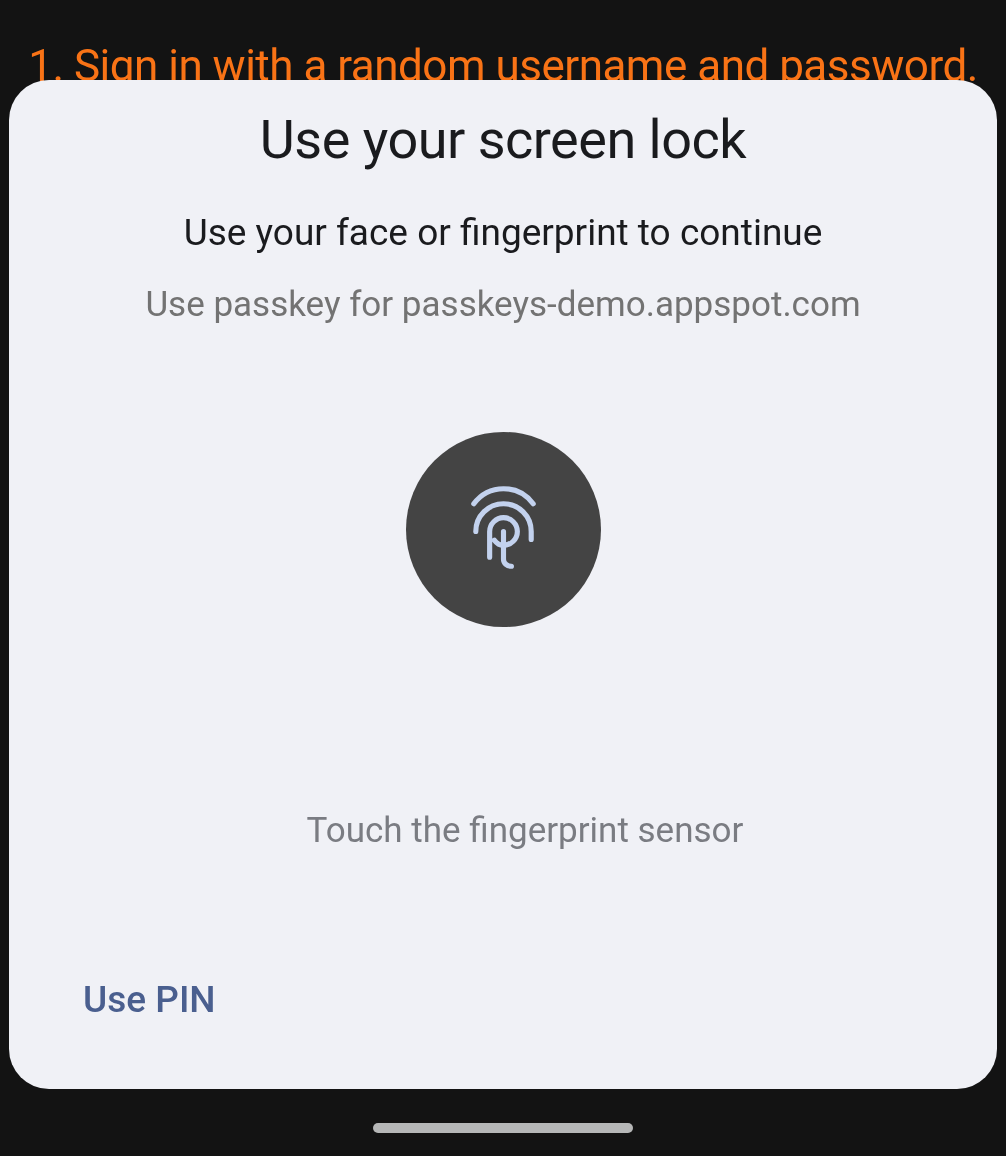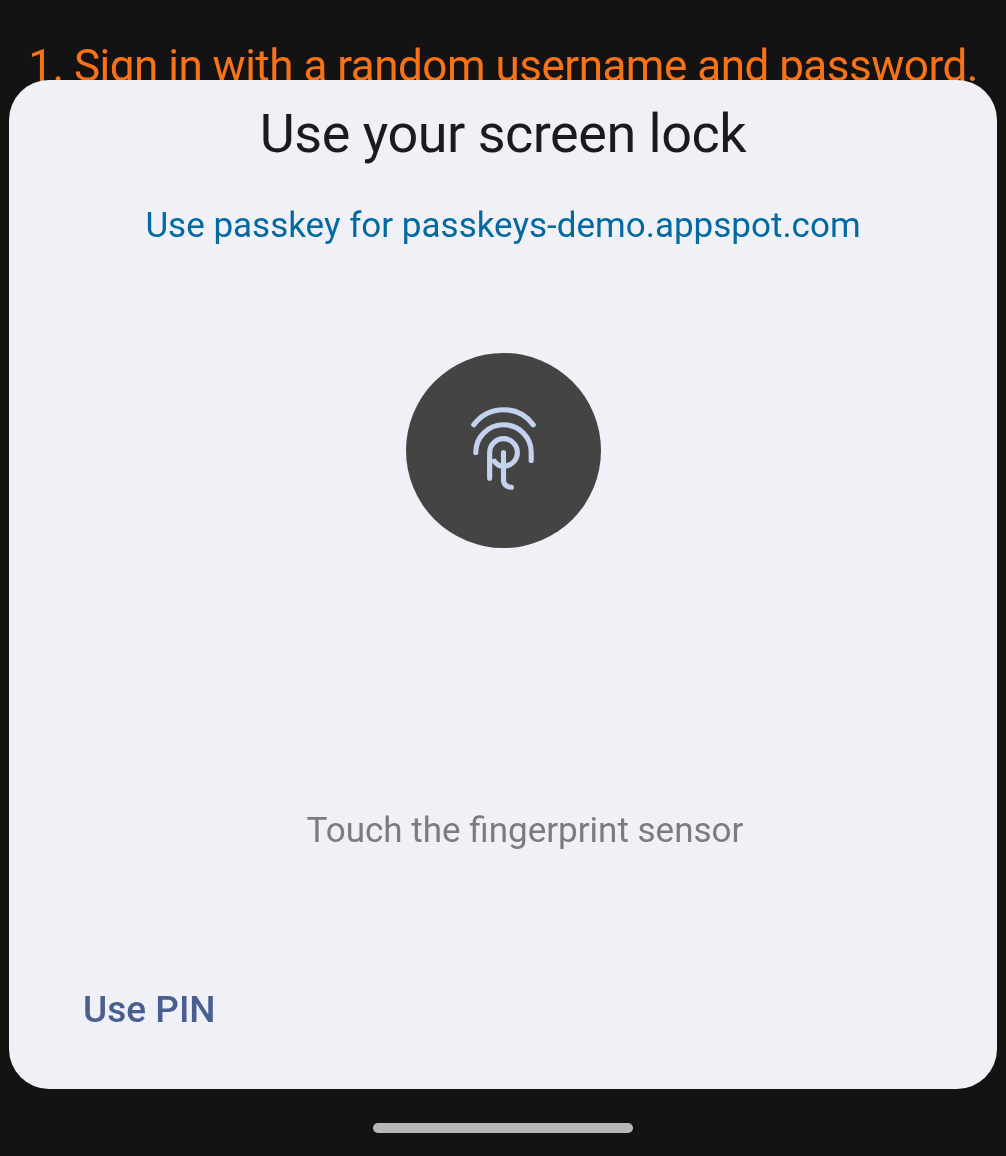--- a/index.html
+++ b/index.html
@@ -33,21 +33,21 @@
       position: absolute;
       left: 9px;
       right: 9px;
       top: 80px;
       bottom: 67px;
       background: #f0f1f6;
       border-radius: 40px;
       display: flex;
       flex-direction: column;
       align-items: center;
-      padding-top: 12px;
+      padding-top: 18px;
     }
 
     .title {
       font-size: 54px;
       font-weight: 400;
       color: #1a1b1e;
       letter-spacing: -0.5px;
       margin-top: 10px;
       margin-bottom: 40px;
     }
@@ -55,21 +55,21 @@
     .subtitle {
       font-size: 37px;
       font-weight: 400;
       color: #1a1b1e;
       margin-bottom: 30px;
     }
 
     .passkey-line {
       font-size: 35px;
       font-weight: 400;
-      color: #0369a1;
+      color: #737373;
       margin-bottom: 107px;
     }
 
     .fingerprint-circle {
       width: 195px;
       height: 195px;
       border-radius: 50%;
       background: #444444;
       display: flex;
       align-items: center;
@@ -89,21 +89,21 @@
       text-align: center;
       font-size: 35px;
       color: #7a7c82;
       font-weight: 400;
       margin-left: 44px;
     }
 
     .use-pin {
       position: absolute;
       left: 74px;
-      bottom: 58px;
+      bottom: 68px;
       font-size: 37px;
       color: #4a5f8f;
       font-weight: 500;
       cursor: pointer;
       background: none;
       border: none;
       font-family: inherit;
     }
 
     .nav-handle {
@@ -117,20 +117,21 @@
       background: #b6b7b7;
     }
   </style>
 </head>
 <body>
 
 <div class="backdrop-text">1. Sign in with a random username and password.</div>
 
 <div class="sheet">
   <div class="title">Use your screen lock</div>
+  <div class="subtitle">Use your face or fingerprint to continue</div>
   <div class="passkey-line">Use passkey for passkeys-demo.appspot.com</div>
 
   <div class="fingerprint-circle">
     <span>
       <svg viewBox="0 0 24 24" fill="none" stroke="#c3d2ee" stroke-width="1.3" stroke-linecap="round" stroke-linejoin="round">
         <path d="M4.5 6.0 C6.3 3.6 9.0 2.2 12 2.2 C15.0 2.2 17.7 3.6 19.5 6.0"></path>
         <path d="M5.0 13.0 C5.0 9.1 8.1 6.0 12 6.0 C15.9 6.0 19.0 9.1 19.0 13.0 L19.0 15.0"></path>
         <path d="M8.5 19.5 C8.5 17.0 8.5 13.0 8.5 13.0 C8.5 11.1 10.1 9.5 12 9.5 C13.9 9.5 15.5 11.1 15.5 13.0 C15.5 14.9 13.9 16.5 12 16.5 C11.0 16.5 10.2 15.9 9.7 15.2"></path>
         <path d="M12 13.0 L12 20.0 C12 21.0 12.9 21.8 14 21.8"></path>
       </svg>

